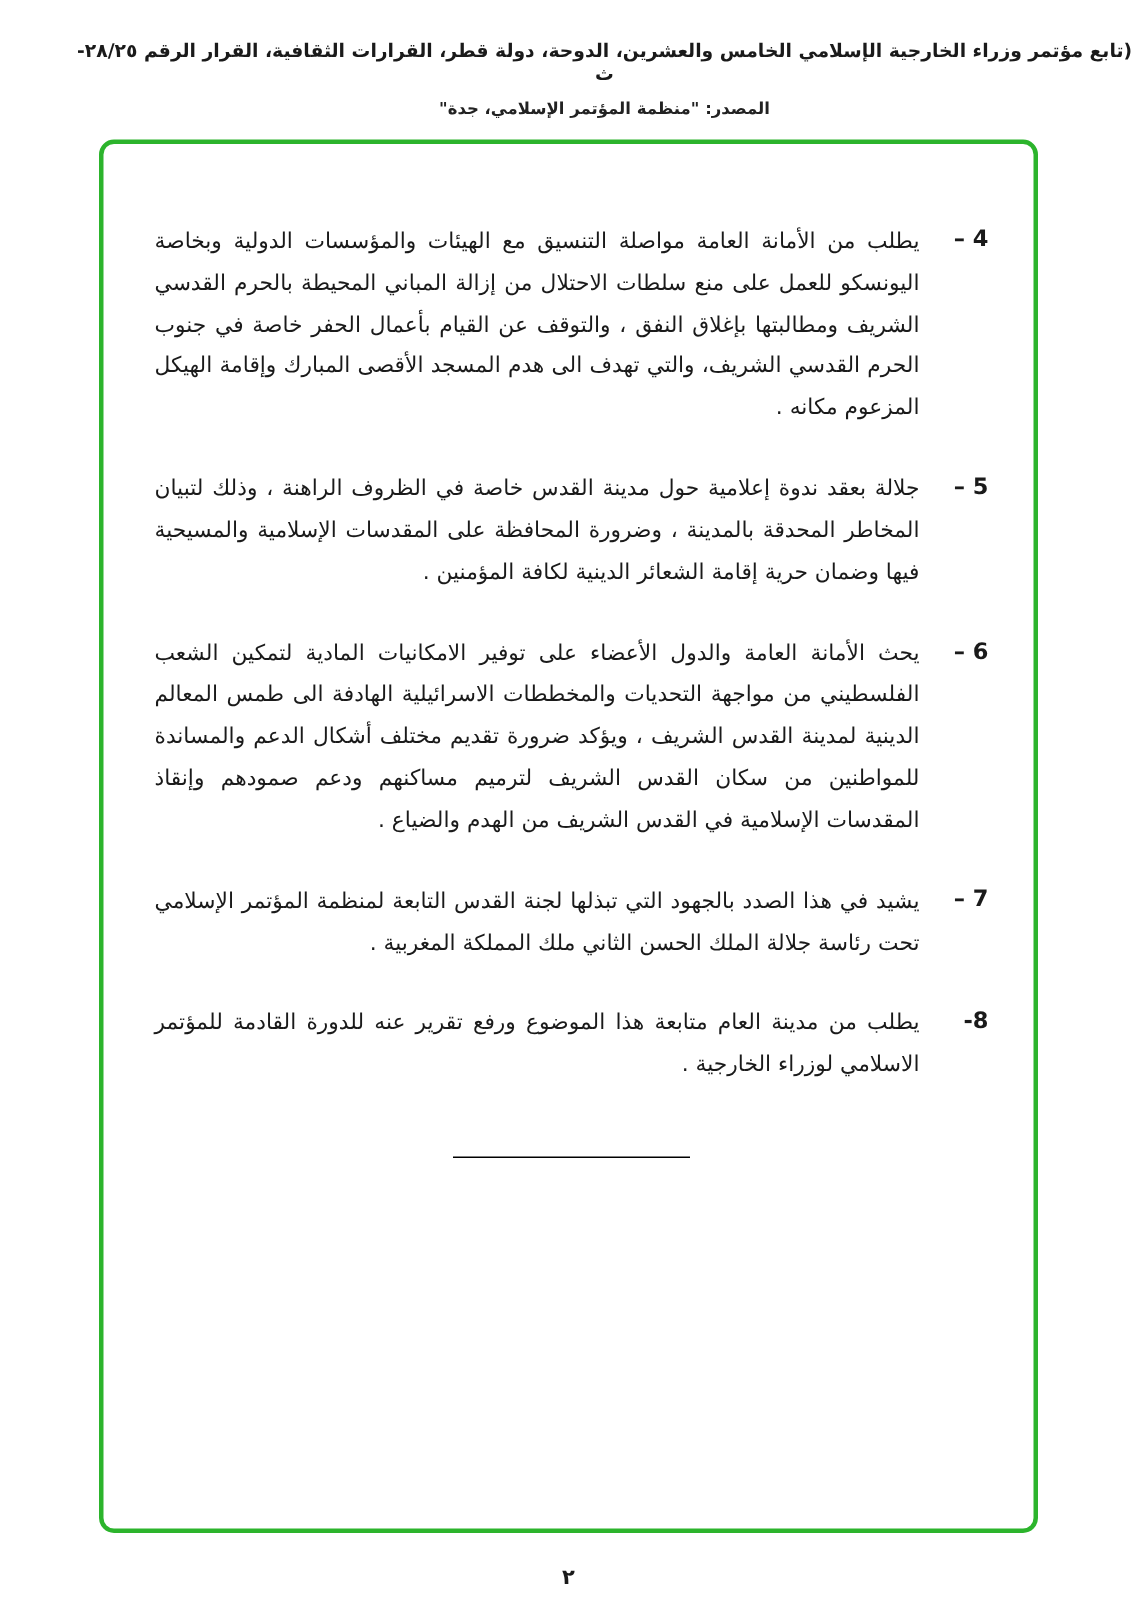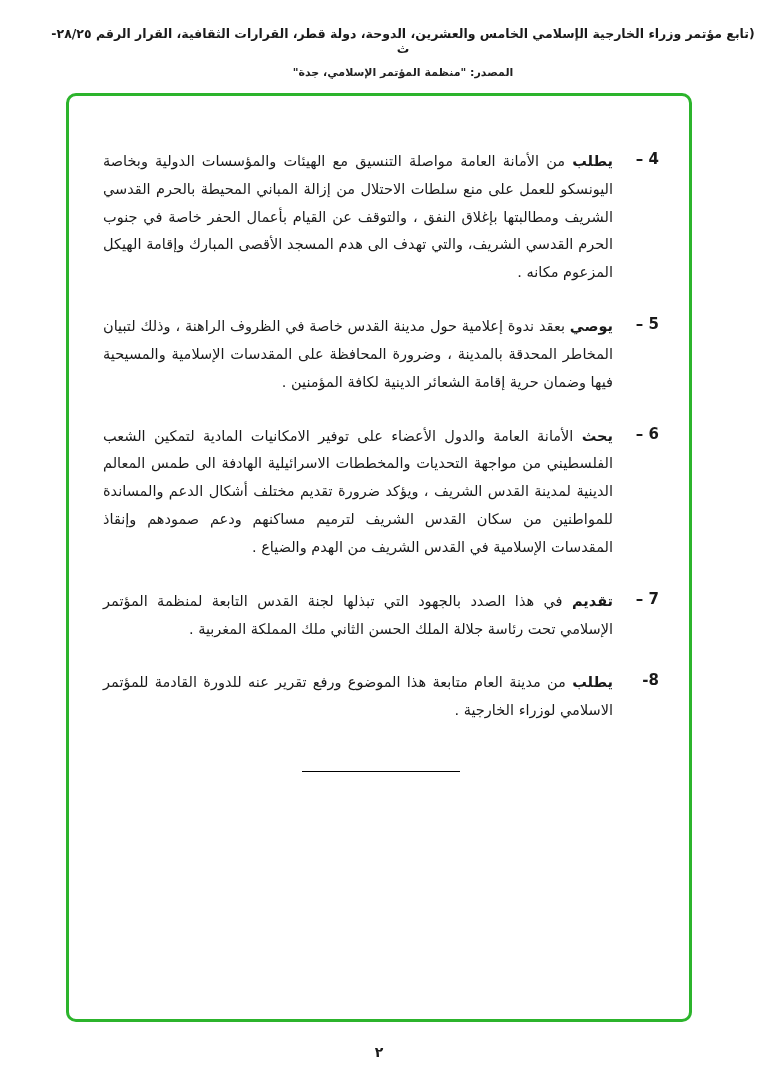--- a/index.html
+++ b/index.html
@@ -55,21 +55,21 @@
     white-space: nowrap;
   }
   .item-text {
     flex: 1 1 auto;
     font-size: 14.5px;
     line-height: 1.92;
     text-align: justify;
     text-align-last: right;
   }
   .lead-word {
-    font-weight: bold;
+    font-weight: normal;
   }
   .divider {
     width: 158px;
     border-top: 1.6px solid #000;
     margin: 46px auto 0 auto;
   }
   .page-number {
     position: absolute;
     bottom: 18px;
     left: 0;
@@ -95,37 +95,37 @@
       <div class="item-number">4 –</div>
       <div class="item-text">
         <span class="lead-word">يطلب</span>
         <span>من الأمانة العامة مواصلة التنسيق مع الهيئات والمؤسسات الدولية وبخاصة اليونسكو للعمل على منع سلطات الاحتلال من إزالة المباني المحيطة بالحرم القدسي الشريف ومطالبتها بإغلاق النفق ، والتوقف عن القيام بأعمال الحفر خاصة في جنوب الحرم القدسي الشريف، والتي تهدف الى هدم المسجد الأقصى المبارك وإقامة الهيكل المزعوم مكانه .</span>
       </div>
     </div>
 
     <div class="res-item">
       <div class="item-number">5 –</div>
       <div class="item-text">
-        <span class="lead-word">يوصي</span>
+        <span class="lead-word">جلالة</span>
         <span>بعقد ندوة إعلامية حول مدينة القدس خاصة في الظروف الراهنة ، وذلك لتبيان المخاطر المحدقة بالمدينة ، وضرورة المحافظة على المقدسات الإسلامية والمسيحية فيها وضمان حرية إقامة الشعائر الدينية لكافة المؤمنين .</span>
       </div>
     </div>
 
     <div class="res-item">
       <div class="item-number">6 –</div>
       <div class="item-text">
         <span class="lead-word">يحث</span>
         <span>الأمانة العامة والدول الأعضاء على توفير الامكانيات المادية لتمكين الشعب الفلسطيني من مواجهة التحديات والمخططات الاسرائيلية الهادفة الى طمس المعالم الدينية لمدينة القدس الشريف ، ويؤكد ضرورة تقديم مختلف أشكال الدعم والمساندة للمواطنين من سكان القدس الشريف لترميم مساكنهم ودعم صمودهم وإنقاذ المقدسات الإسلامية في القدس الشريف من الهدم والضياع .</span>
       </div>
     </div>
 
     <div class="res-item">
       <div class="item-number">7 –</div>
       <div class="item-text">
-        <span class="lead-word">تقديم</span>
+        <span class="lead-word">يشيد</span>
         <span>في هذا الصدد بالجهود التي تبذلها لجنة القدس التابعة لمنظمة المؤتمر الإسلامي تحت رئاسة جلالة الملك الحسن الثاني ملك المملكة المغربية .</span>
       </div>
     </div>
 
     <div class="res-item">
       <div class="item-number">8-</div>
       <div class="item-text">
         <span class="lead-word">يطلب</span>
         <span>من مدينة العام متابعة هذا الموضوع ورفع تقرير عنه للدورة القادمة للمؤتمر الاسلامي لوزراء الخارجية .</span>
       </div>

